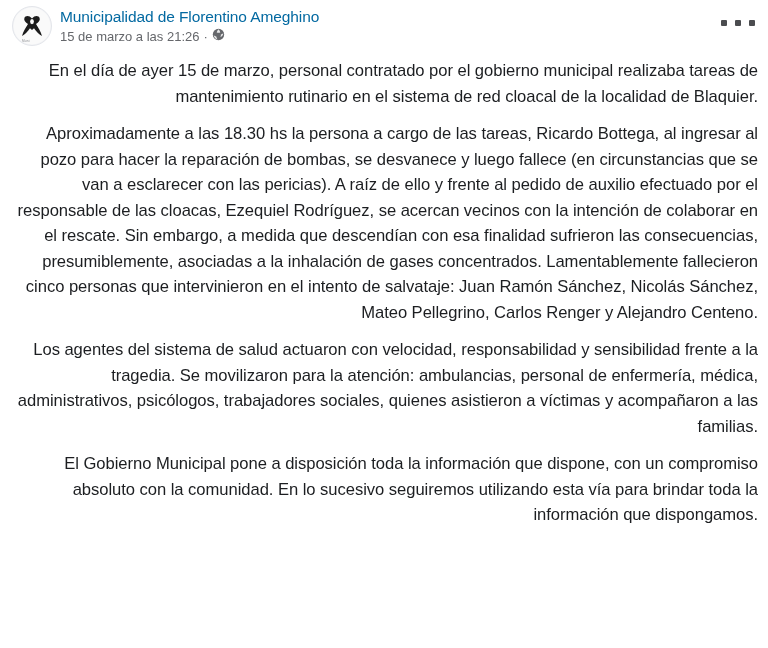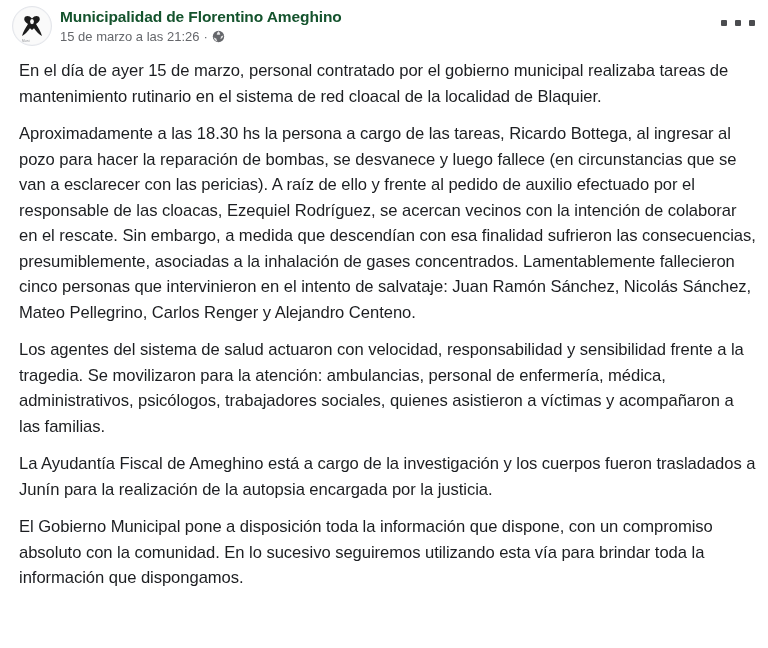--- a/index.html
+++ b/index.html
@@ -51,30 +51,30 @@
   .header-text {
     margin-left: 8px;
     display: flex;
     flex-direction: column;
     justify-content: flex-start;
     padding-top: 1px;
   }
 
   .page-name {
     font-size: 15.5px;
-    font-weight: bold;
-    color: #14532d;
+    font-weight: normal;
+    color: #0369a1;
     line-height: 19px;
     letter-spacing: -0.1px;
     white-space: nowrap;
   }
 
   .meta-line {
     display: flex;
-    align-items: center;
+    align-items: flex-start;
     font-size: 13px;
     color: #65676b;
     line-height: 17px;
     margin-top: 2px;
     white-space: nowrap;
   }
   .meta-sep {
     margin: 0 4px;
     color: #65676b;
   }
@@ -113,21 +113,22 @@
 
   .post-title {
     font-size: 16.6px;
     line-height: 25px;
     margin: 11px 0 0 0;
     white-space: nowrap;
     letter-spacing: -0.2px;
   }
 
   .post-para {
-    margin: 12px 0 0 8px;
+    margin: 12px 0 0 0;
+    text-align: right;
   }
 </style>
 </head>
 <body>
 
 <div class="post-header">
 
   <div class="avatar">
     <span>
       <svg width="38" height="38" viewBox="0 0 38 38" aria-hidden="true">
@@ -169,15 +170,14 @@
     <span></span>
     <span></span>
     <span></span>
   </div>
 </div>
 
 <div class="post-body">
   <p class="post-para">En el día de ayer 15 de marzo, personal contratado por el gobierno municipal realizaba tareas de mantenimiento rutinario en el sistema de red cloacal de la localidad de Blaquier.</p>
   <p class="post-para">Aproximadamente a las 18.30 hs la persona a cargo de las tareas, Ricardo Bottega, al ingresar al pozo para hacer la reparación de bombas, se desvanece y luego fallece (en circunstancias que se van a esclarecer con las pericias). A raíz de ello y frente al pedido de auxilio efectuado por el responsable de las cloacas, Ezequiel Rodríguez, se acercan vecinos con la intención de colaborar en el rescate. Sin embargo, a medida que descendían con esa finalidad sufrieron las consecuencias, presumiblemente, asociadas a la inhalación de gases concentrados. Lamentablemente fallecieron cinco personas que intervinieron en el intento de salvataje: Juan Ramón Sánchez, Nicolás Sánchez, Mateo Pellegrino, Carlos Renger y Alejandro Centeno.</p>
   <p class="post-para">Los agentes del sistema de salud actuaron con velocidad, responsabilidad y sensibilidad frente a la tragedia. Se movilizaron para la atención: ambulancias, personal de enfermería, médica, administrativos, psicólogos, trabajadores sociales, quienes asistieron a víctimas y acompañaron a las familias.</p>
-  <p class="post-para">La Ayudantía Fiscal de Ameghino está a cargo de la investigación y los cuerpos fueron trasladados a Junín para la realización de la autopsia encargada por la justicia.</p>
   <p class="post-para">El Gobierno Municipal pone a disposición toda la información que dispone, con un compromiso absoluto con la comunidad.  En lo sucesivo seguiremos utilizando esta vía para brindar toda la información que dispongamos.</p>
 </div>
 
 </body></html>

